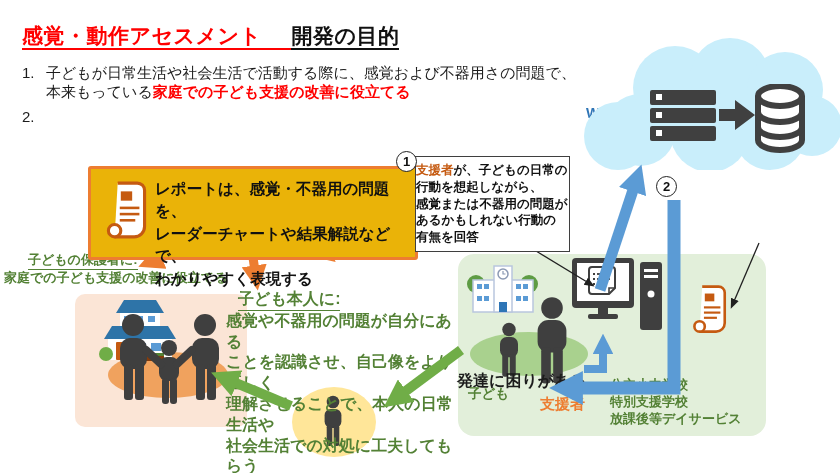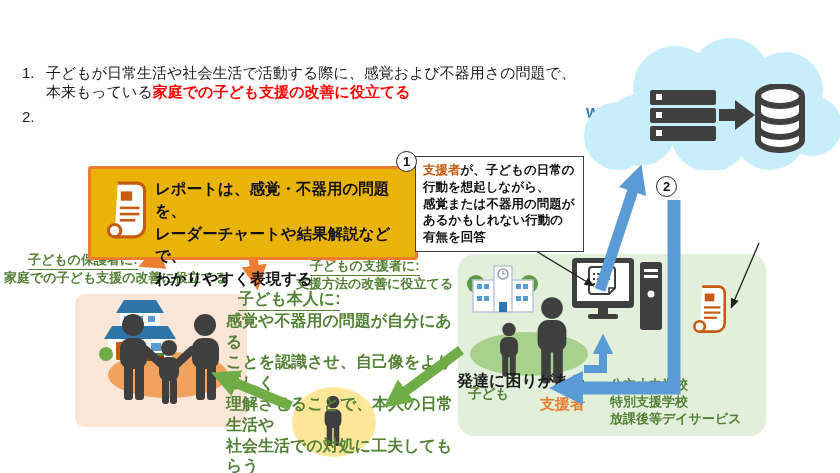--- a/index.html
+++ b/index.html
@@ -26,21 +26,21 @@
   
   .report-box{left:60px;top:166px;width:324px;height:88px;background:#eab308;border:3px solid #ED7D31;
               border-radius:3px;z-index:6;margin-left:28px;}
   .report-text{position:absolute;left:64px;top:9px;font-size:15.5px;font-weight:600;line-height:1.45;color:#111;}
 
   
   .badge{width:19px;height:19px;border:1.6px solid #222;border-radius:50%;text-align:center;
          line-height:19px;font-size:13px;font-weight:bold;color:#111;background:#fff;z-index:7;}
 
   
-  .note-box{background:#fff;border:1.4px solid #3f3f3f;z-index:6;padding:5px 7px;
+  .note-box{background:#fff;border:1.4px solid #3f3f3f;z-index:6;padding:5px 0;
             font-size:12.5px;font-weight:600;line-height:1.34;color:#111;}
   .hl{color:#C55A11;font-weight:bold;}
   .box1{left:415px;top:156px;width:153px;}
   .box2{left:687px;top:180px;width:138px;}
 
   
   .green-panel{left:458px;top:254px;width:308px;height:182px;background:#E2EFDA;border-radius:16px;z-index:1;}
   .peach-panel{left:75px;top:294px;width:172px;height:133px;background:#FBE5D6;border-radius:10px;z-index:1;}
   .ellipse{border-radius:50%;z-index:2;}
   .ellipse-green{left:470px;top:332px;width:118px;height:44px;background:#A9D18E;}
@@ -65,20 +65,23 @@
              color:#538135;z-index:4;line-height:1.3;}
 
   .arrows{left:0;top:0;z-index:5;pointer-events:none;}
   .icon{z-index:3;}
 </style>
 </head>
 <body>
 
 <div class="canvas">
 
+  <div class="abs title">
+    <span class="title-main">感覚・動作アセスメント</span><span class="title-sub">開発の目的</span>
+  </div>
 
   <div class="abs goal goal1">
     <span class="num">1.</span>
     <div class="pre"><span>子どもが日常生活や社会生活で活動する際に、感覚および不器用さの問題で、
 本来もっている</span><span class="red">家庭での子ども支援の改善に役立てる</span></div>
   </div>
 
   <div class="abs goal goal2">
     <span class="num">2.</span>
     <div class="pre"></div>
@@ -308,24 +311,20 @@
 感覚または不器用の問題が
 あるかもしれない行動の
 有無を回答</span></div>
 
   <div class="abs badge" style="left:656px;top:176px;">2</div>
 
   <div class="abs aud aud-parents">
     <span class="t">子どもの保護者に:</span>
     <div>家庭での子ども支援の改善に役立てる</div>
   </div>
-  <div class="abs aud aud-supporters">
-    <span class="t">子どもの支援者に:</span>
-    <div>支援方法の改善に役立てる</div>
-  </div>
   <div class="abs aud aud-child">
     <span class="t">子ども本人に:</span>
     <div class="pre">感覚や不器用の問題が自分にある
 ことを認識させ、自己像をより正しく
 理解させることで、本人の日常生活や
 社会生活での対処に工夫してもらう</div>
   </div>
 
 </div>
 

